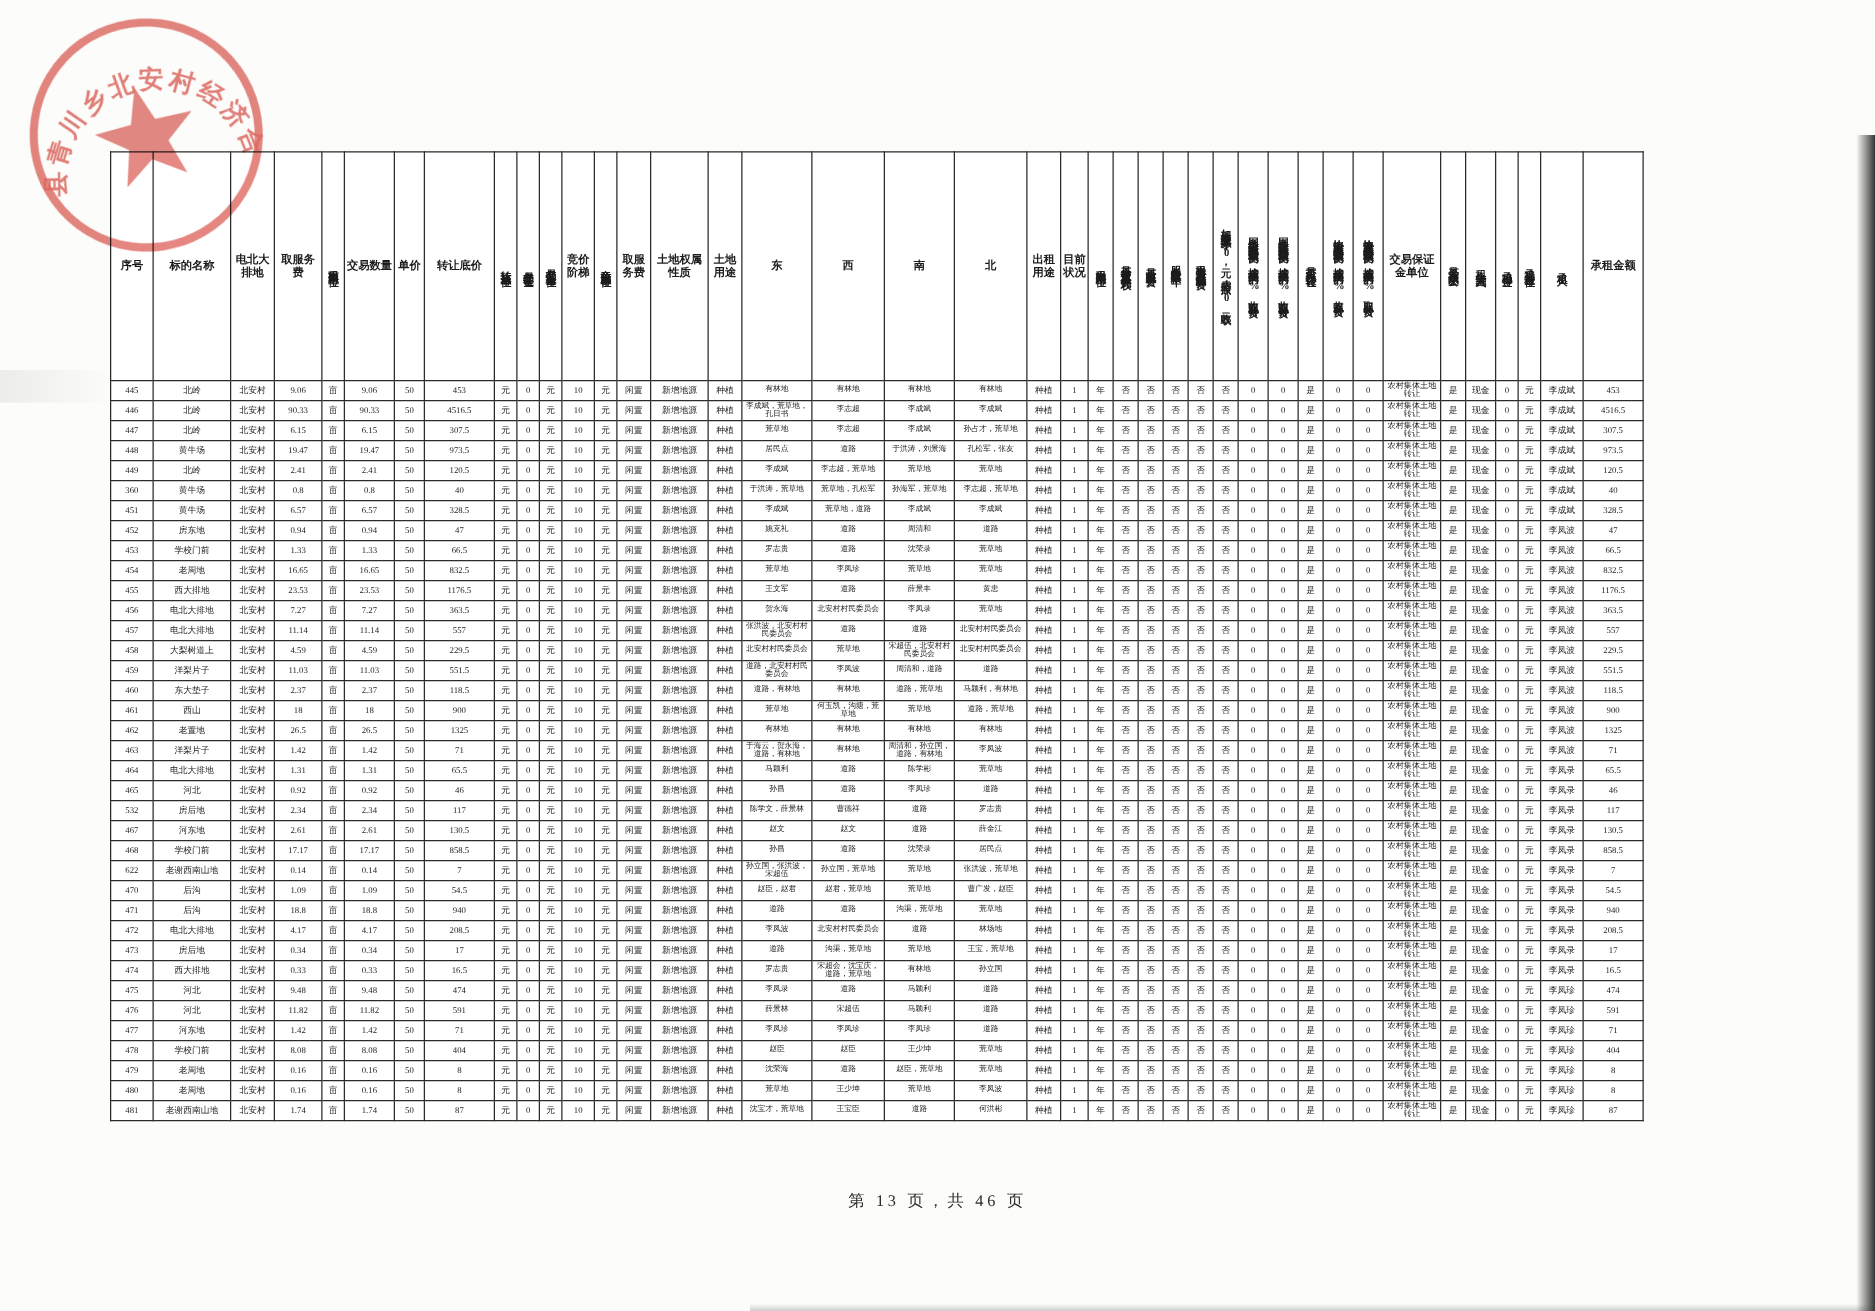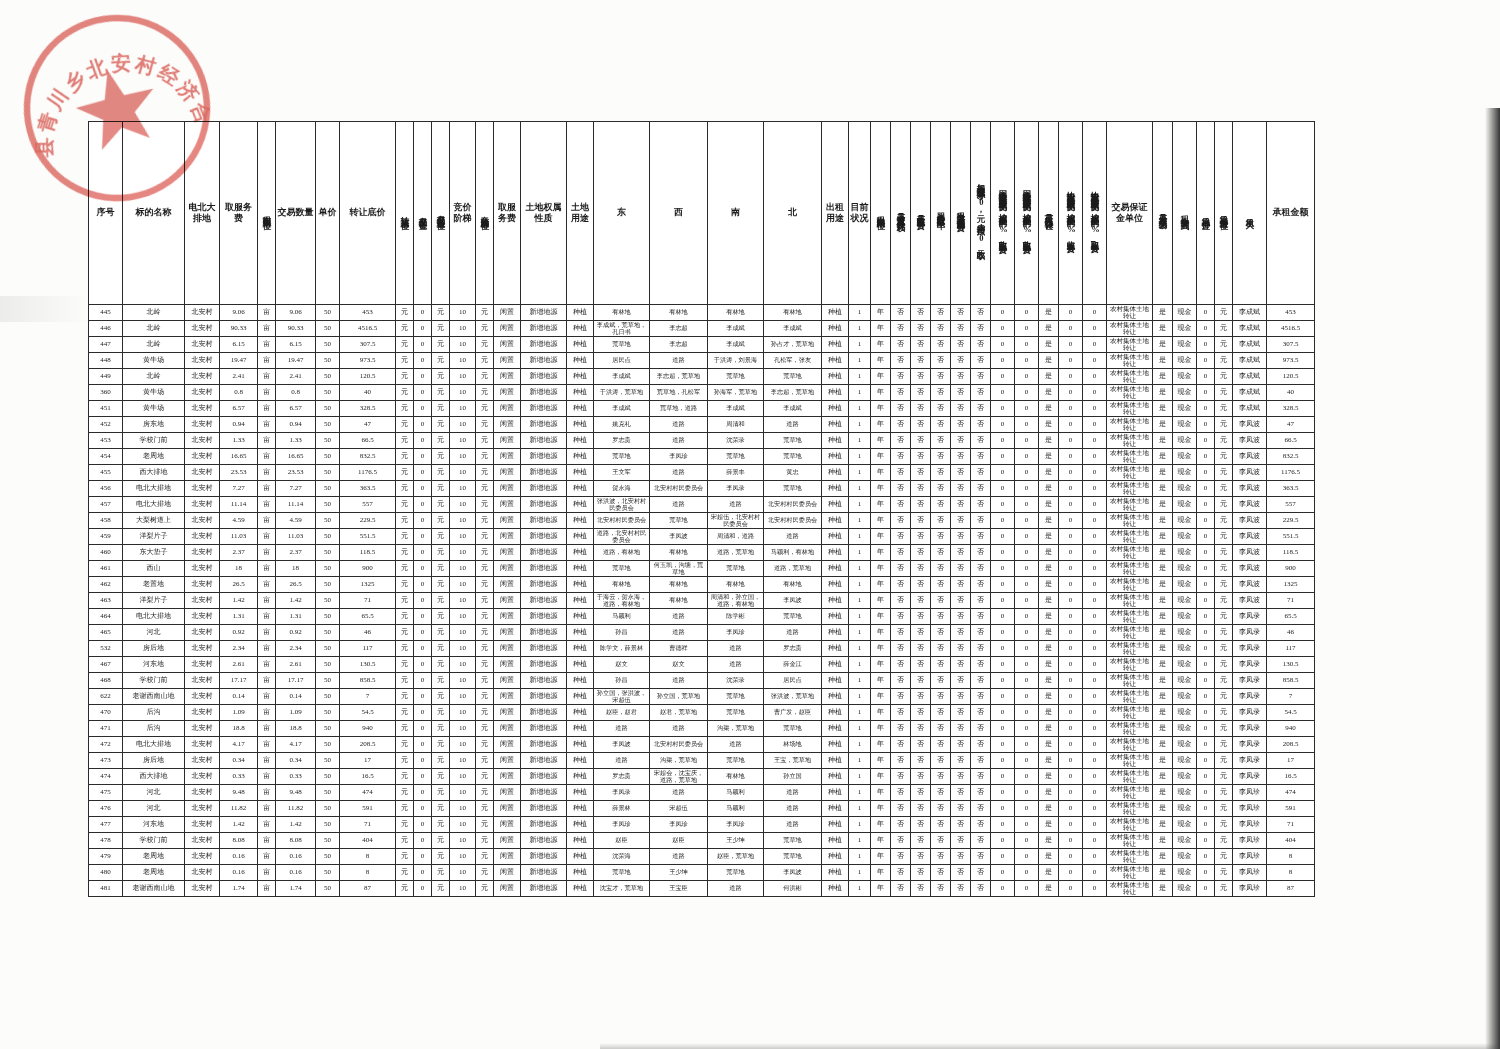--- a/index.html
+++ b/index.html
@@ -1717,16 +1717,17 @@
     <svg width="206" height="200" viewBox="0 0 206 200">
       <circle cx="103" cy="100" r="90" fill="none" stroke="currentColor" stroke-width="6.5" opacity="0.8"></circle>
       <polygon points="103,61 113,89.2 142.9,90 119.2,108.3 127.7,137 103,120 78.3,137 86.8,108.3 63.1,90 93,89.2" fill="currentColor" opacity="0.78"></polygon>
       <path id="stamp-arc" d="M 28 138 A 73 73 0 1 1 178 138" fill="none"></path>
       <text font-size="20" font-weight="bold" fill="currentColor" opacity="0.85" font-family="Liberation Sans, sans-serif" letter-spacing="3">
         <textPath href="#stamp-arc" startOffset="6">县青川乡北安村经济合作社</textPath>
       </text>
     </svg>
   </div>
 
+  <div class="footer">第 13 页，共 46 页</div>
 
   <div class="edge-right"></div>
   <div class="edge-bottom"></div>
 </div>
 
 </body></html>

